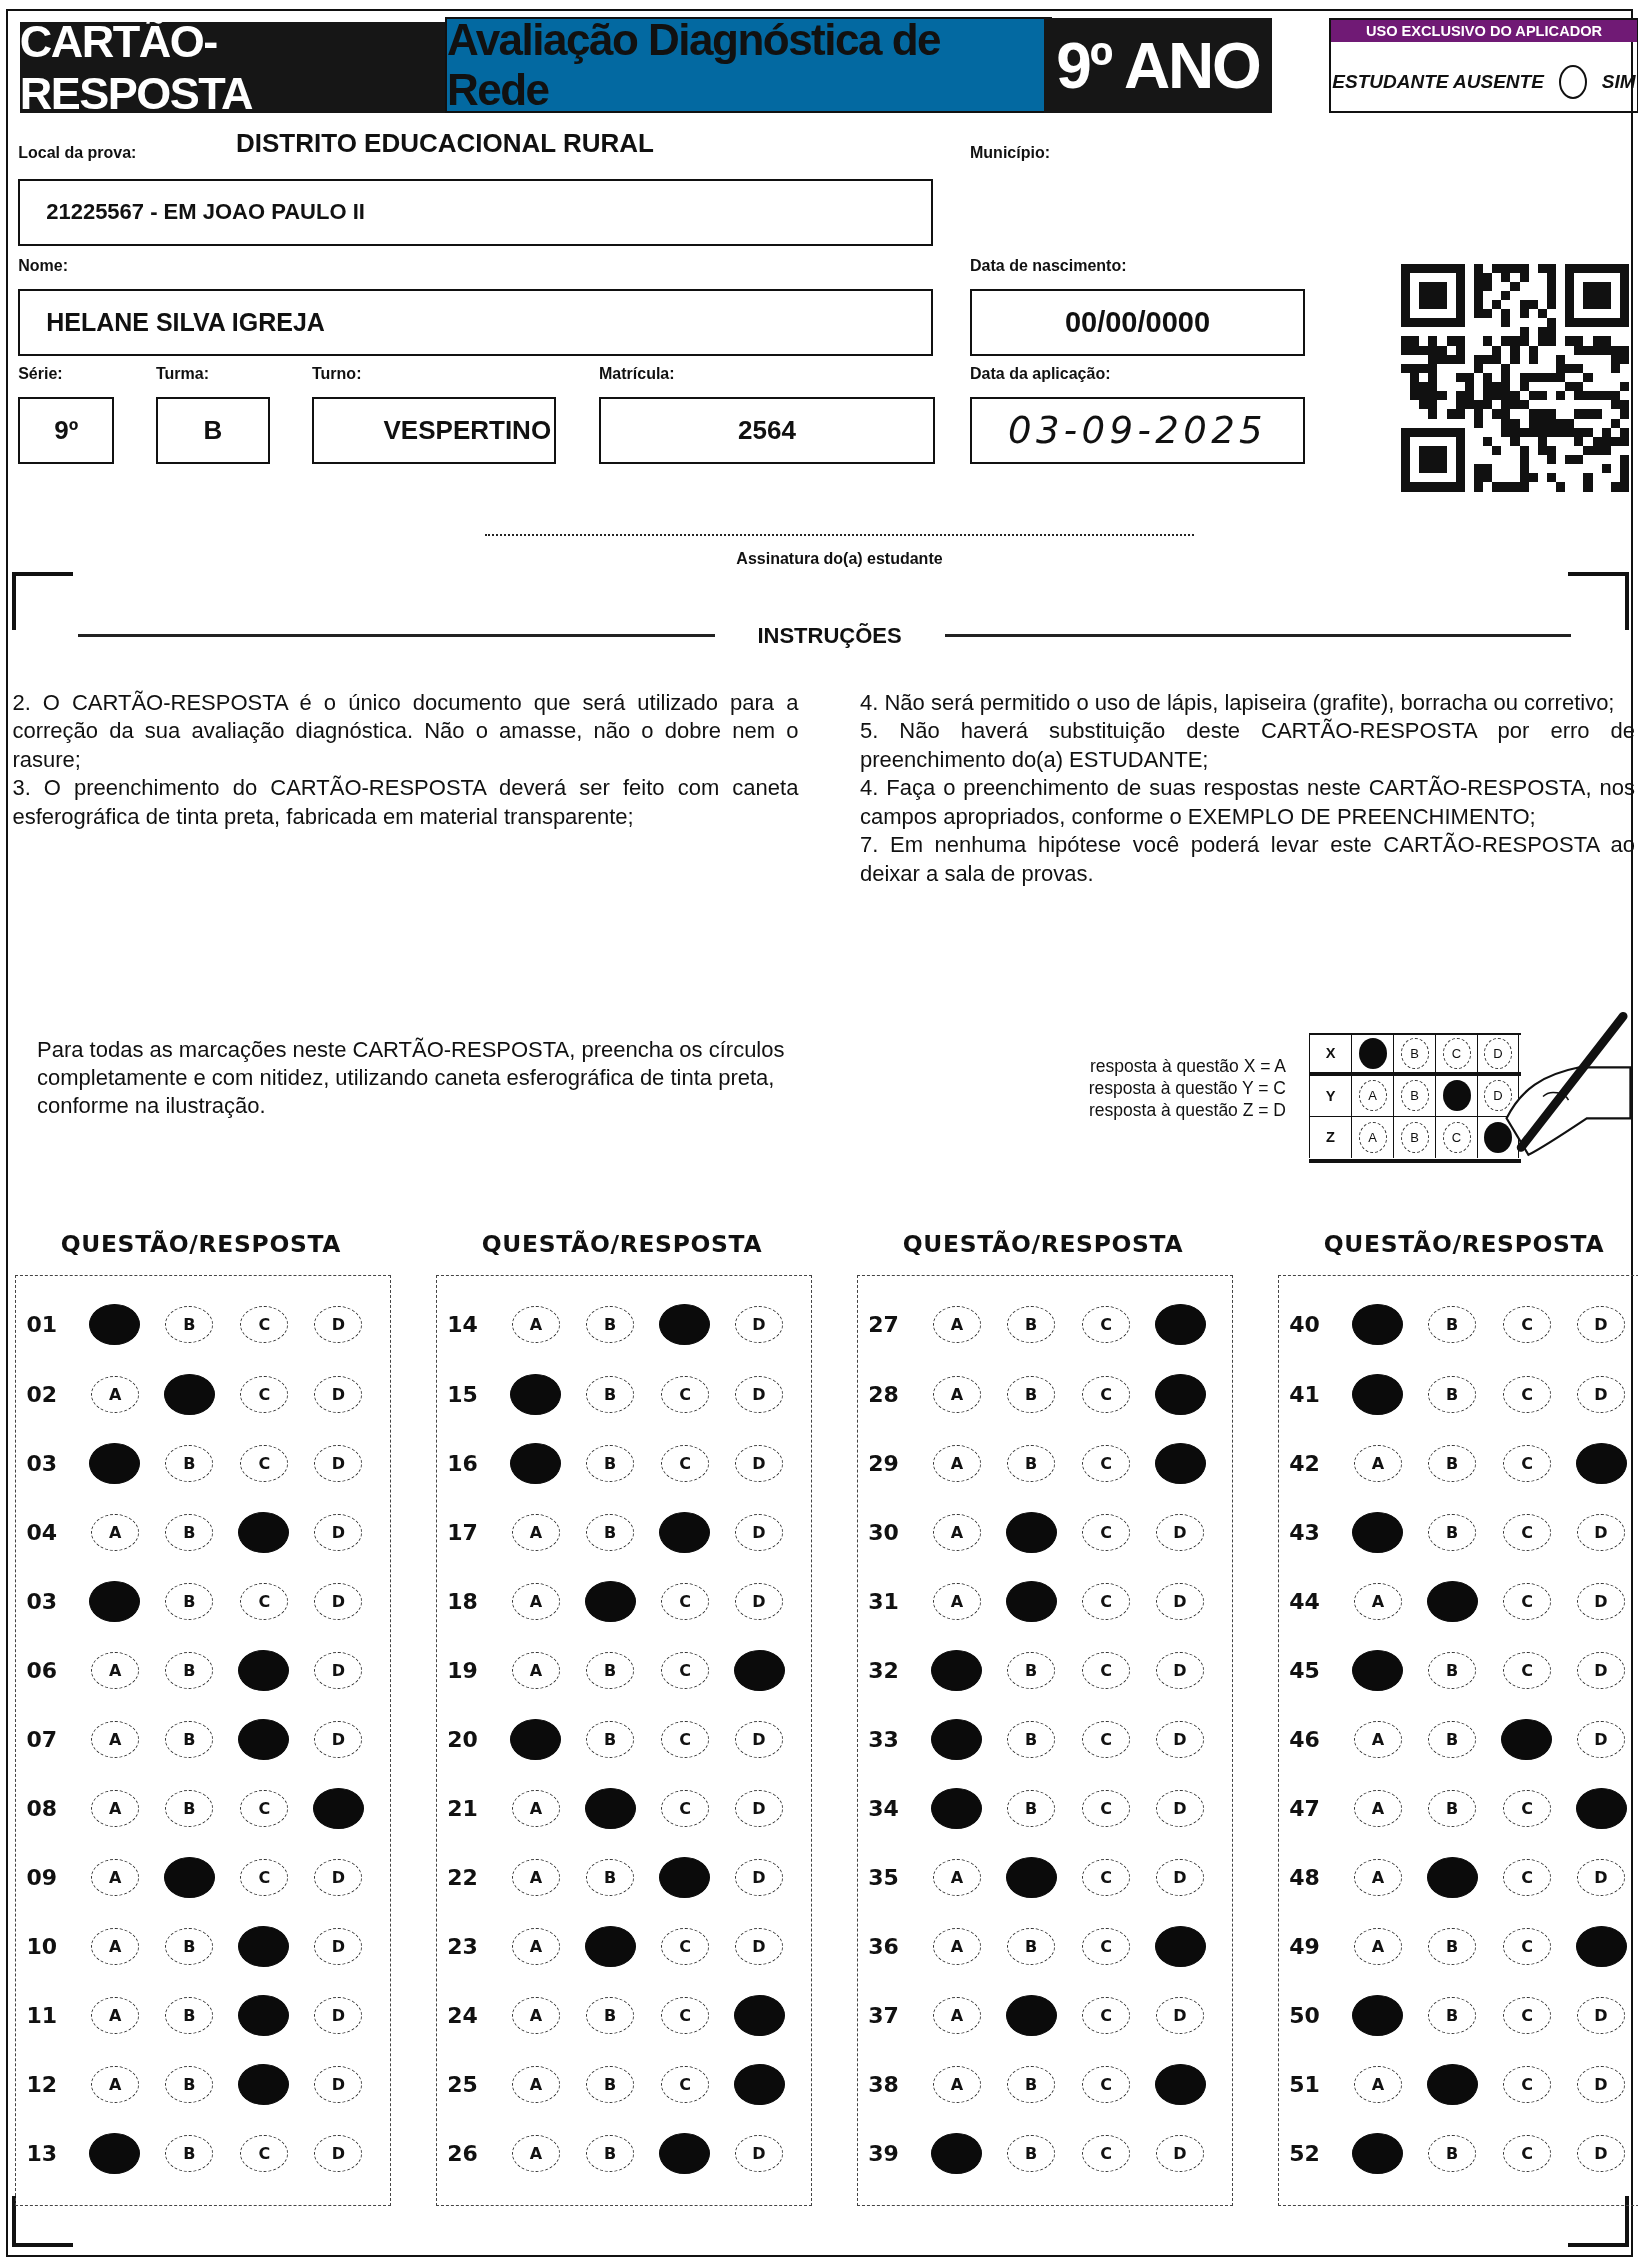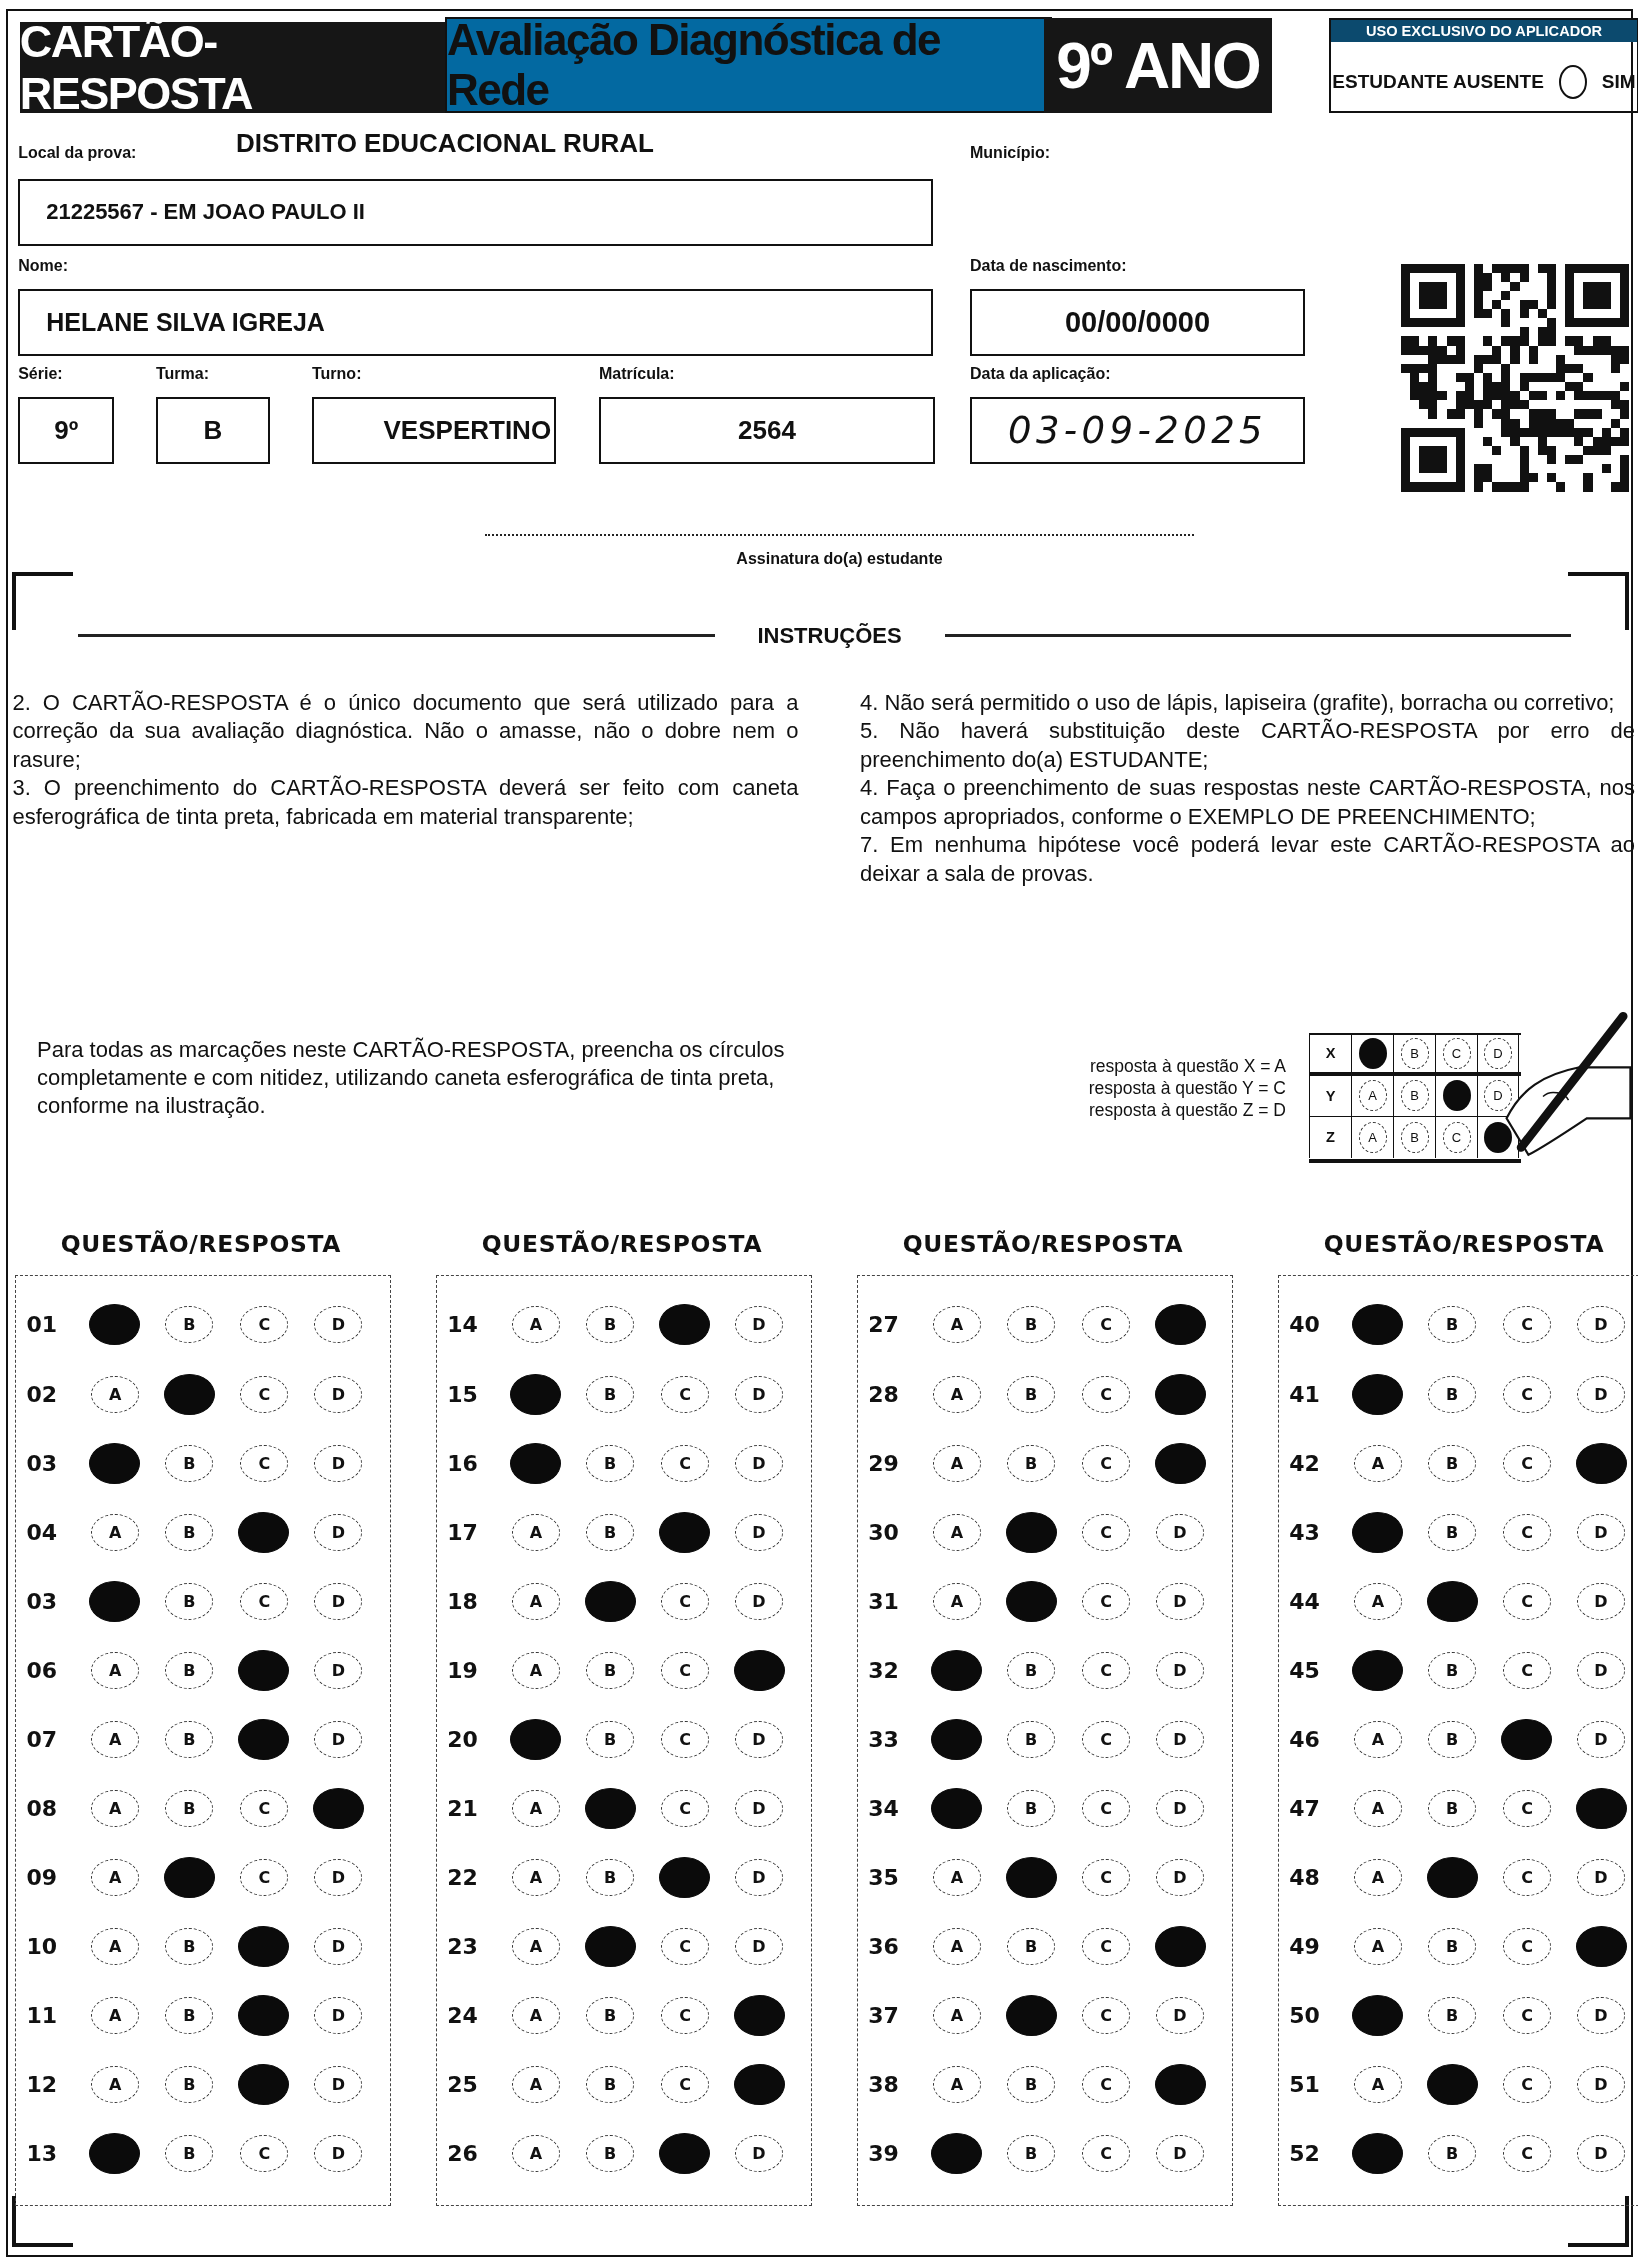--- a/index.html
+++ b/index.html
@@ -7,22 +7,22 @@
   body { font-family: "Liberation Sans", "DejaVu Sans", sans-serif; color: #111; position: relative; }
   .page { position: absolute; left: 6px; top: 8.8px; width: 1627px; height: 2248px; border: 2.2px solid #111; }
   .abs { position: absolute; }
 
   
   .hdr-dark { background: #161616; color: #fff; display: flex; align-items: center; justify-content: center; font-family: "Liberation Sans", sans-serif; font-weight: bold; }
   .title-card { left: 11.7px; top: 11.7px; width: 428px; height: 91px; font-size: 45px; letter-spacing: -1.5px; transform-origin: left; }
   .title-eval { left: 437px; top: 5.8px; width: 607px; height: 96px; border: 2.2px solid #111; background: #0369a1; display: flex; align-items: center; justify-content: center; font-size: 44px; font-weight: bold; letter-spacing: -1.5px; }
   .title-ano { left: 1036px; top: 7.3px; width: 228px; height: 95px; font-size: 64px; letter-spacing: -2.2px; }
   .aplicador { left: 1321px; top: 7.3px; width: 310px; height: 95px; border: 2.2px solid #111; }
-  .aplicador-head { height: 22px; background: #0c4a6e; color: #fff; font-size: 14.6px; display: flex; align-items: center; justify-content: center; font-weight: bold; }
-  .aplicador-body { display: flex; align-items: center; justify-content: center; height: 80px; font-size: 19px; font-weight: bold; gap: 15px; }
+  .aplicador-head { height: 22px; background: #701a75; color: #fff; font-size: 14.6px; display: flex; align-items: center; justify-content: center; font-weight: bold; }
+  .aplicador-body { display: flex; align-items: center; justify-content: center; height: 80px; font-size: 19px; font-weight: bold; gap: 15px; font-style: italic; }
   .aplicador-circle { width: 28px; height: 34px; border: 2.2px solid #111; border-radius: 50%; display: inline-block; }
 
   .label { font-size: 16px; font-weight: bold; }
   .field { border: 2.2px solid #111; background: #fff; display: flex; align-items: center; font-weight: bold; }
   .f-local { left: 10.2px; top: 168px; width: 915px; height: 67px; font-size: 22px; padding-left: 26px; }
   .f-municipio { left: 962px; top: 168px; width: 669px; height: 67px; font-size: 26px; padding-left: 51px; }
   .f-nome { left: 10.2px; top: 278px; width: 915px; height: 67px; font-size: 25px; padding-left: 26px; }
   .f-nasc { left: 962px; top: 278px; width: 335px; height: 67px; font-size: 29px; justify-content: center; }
   .f-serie { left: 10.2px; top: 386px; width: 96px; height: 67px; font-size: 26px; justify-content: center; }
   .f-turma { left: 148px; top: 386px; width: 114px; height: 67px; font-size: 26px; justify-content: center; }

